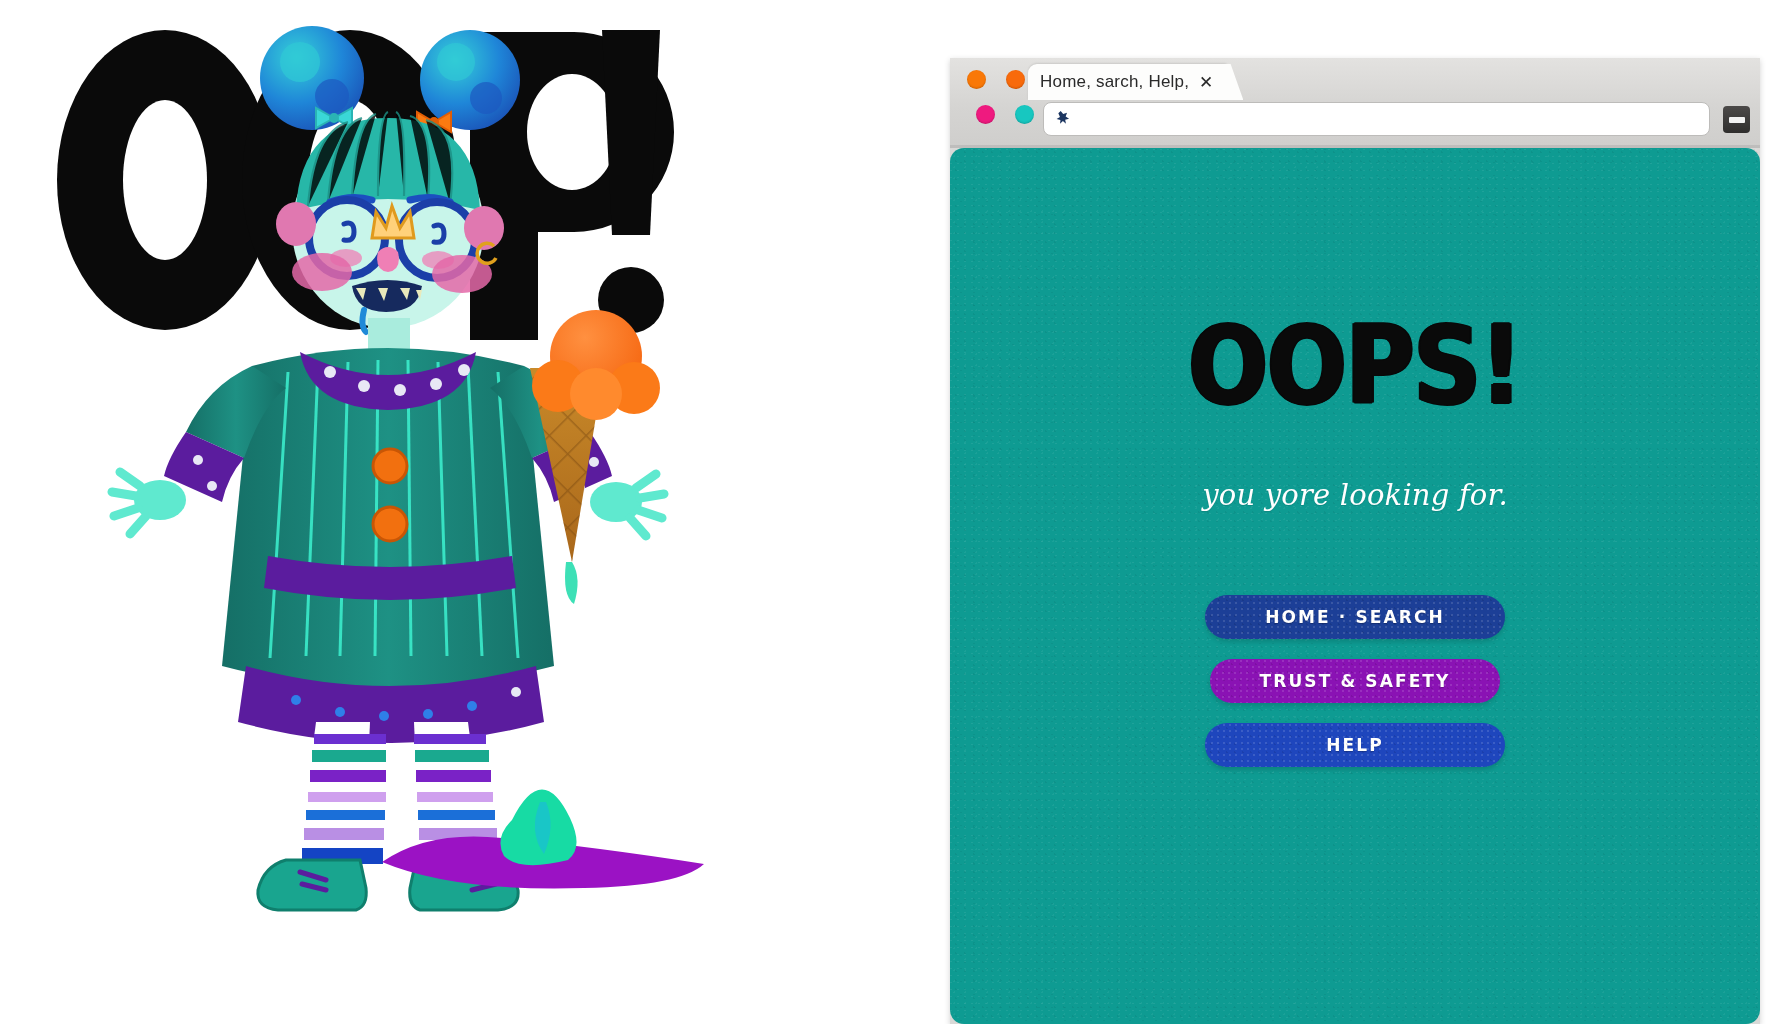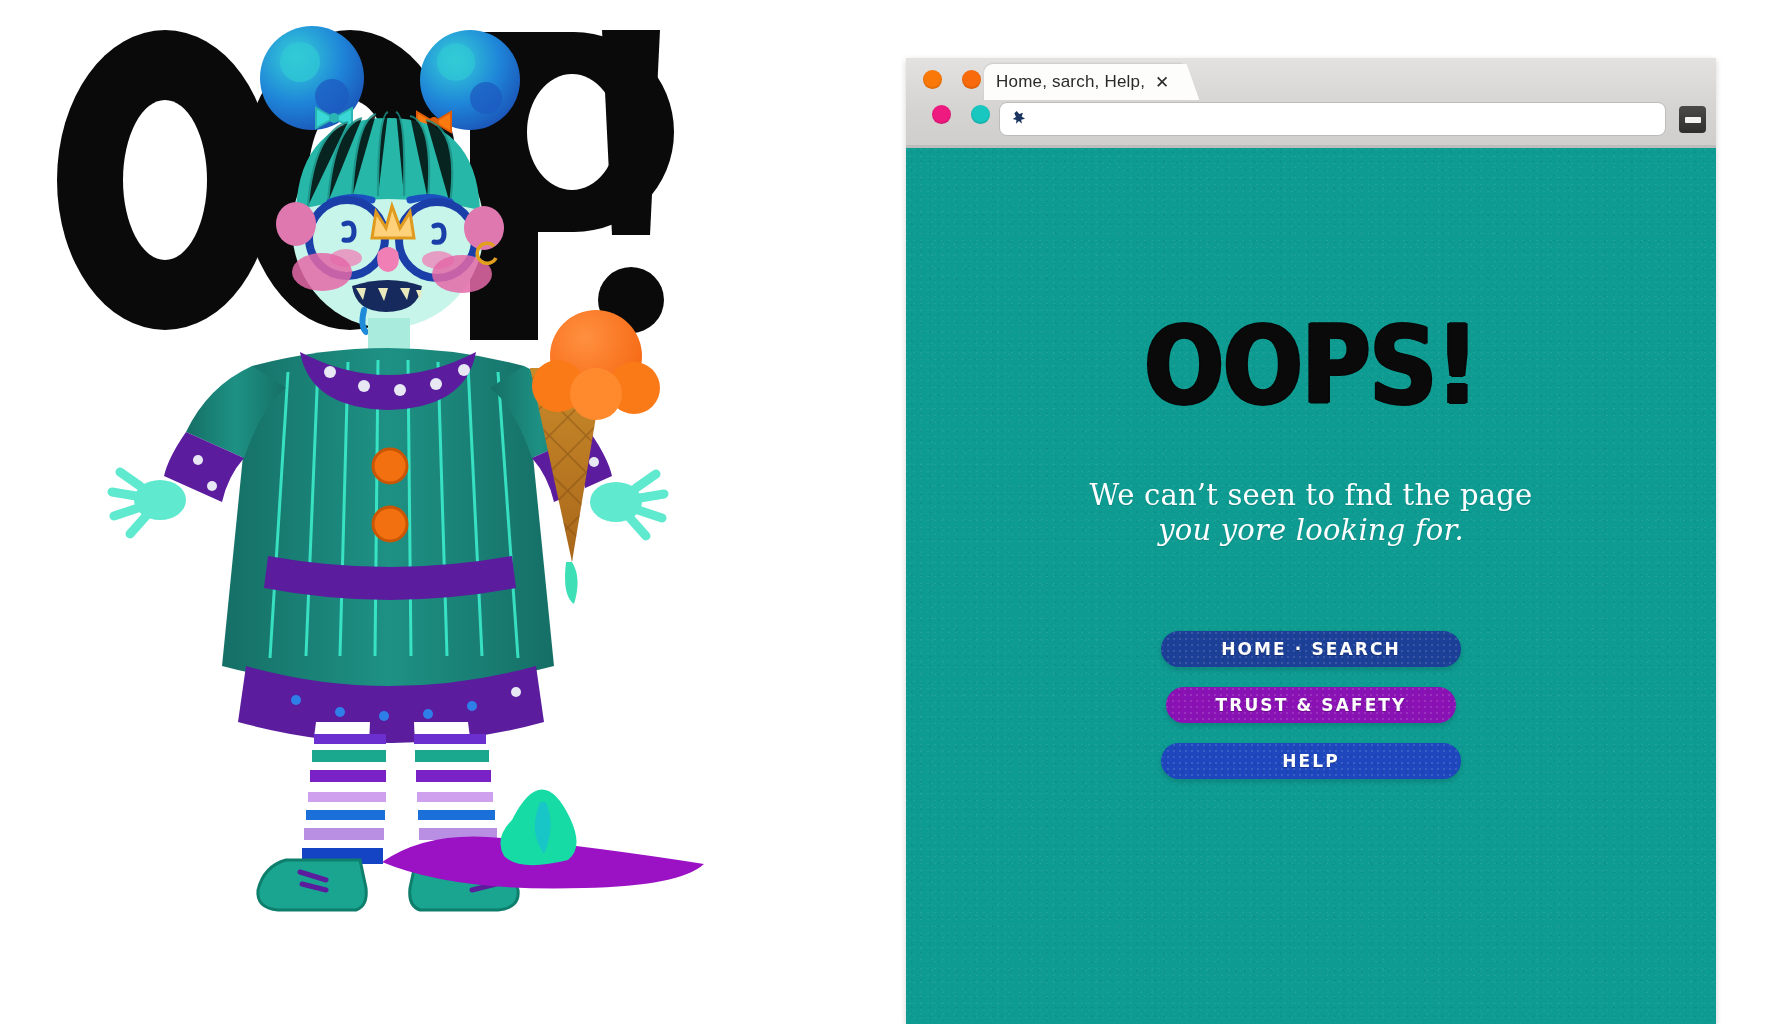--- a/index.html
+++ b/index.html
@@ -13,21 +13,21 @@
 
   #stage { position: relative; width: 1792px; height: 1024px; background: #ffffff; }
 
   
   .illus { position: absolute; left: 0; top: 0; width: 940px; height: 1024px; background:#fff; overflow:hidden; }
   .illus svg { display:block; }
 
   
   .browser {
     position: absolute;
-    left: 906px; top: 58px;
+    left: 950px; top: 58px;
     width: 810px; height: 966px;
     background: #d9d9d7;
     box-shadow: 0 2px 6px rgba(0,0,0,0.18);
     overflow: hidden;
   }
   .chrome {
     position: relative;
     height: 90px;
     background: linear-gradient(180deg,#e3e2e0 0%,#d5d4d2 55%,#cfcecc 100%);
   }
@@ -74,20 +74,21 @@
     background: linear-gradient(180deg,#4c4a49 0%,#2f2e2d 100%);
     display:flex; align-items:center; justify-content:center;
   }
   .min-btn i { display:block; width:16px; height:6px; background:#f2f2f2; border-radius:1px; }
 
   
   .viewport {
     position:relative;
     height: calc(100% - 90px);
     background:#0e9b92;
+    border-radius:14px;
   }
   .viewport::before{
     
     content:""; position:absolute; inset:0; pointer-events:none; opacity:.14;
     background-image:
       radial-gradient(circle at 12% 22%, rgba(255,255,255,.5) 0 1px, transparent 1px),
       radial-gradient(circle at 64% 48%, rgba(0,0,0,.4) 0 1px, transparent 1px),
       radial-gradient(circle at 38% 76%, rgba(255,255,255,.4) 0 1px, transparent 1px),
       radial-gradient(circle at 84% 12%, rgba(0,0,0,.35) 0 1px, transparent 1px);
     background-size: 7px 7px, 9px 9px, 11px 11px, 13px 13px;
@@ -114,21 +115,21 @@
     font-size: 29px;
     line-height: 1.22;
     color:#ffffff;
     letter-spacing:0.2px;
     text-shadow: 0 1px 1px rgba(0,0,0,0.12);
   }
   .subtext .line2 { display:block;font-style:italic; }
 
   .btns { margin-top: 82px; display:flex; flex-direction:column; align-items:center; gap:20px; }
   .btn {
-    width: 300px; height: 36px;
+    width: 300px; height: 44px;
     border-radius: 22px;
     display:flex; align-items:center; justify-content:center;
     color:#ffffff;
     font-family:"DejaVu Sans", sans-serif;
     font-weight:700;
     font-size:17px;
     letter-spacing: 2.1px;
     cursor:pointer;
     border:none;
     box-shadow: 0 3px 5px rgba(0,0,0,0.14);
@@ -405,21 +406,20 @@
           <i></i>
         </div>
     </div>
 
     <div class="viewport" style="background: rgb(14, 155, 146);">
       <div class="page-inner">
 
         <div class="oops">OOPS!</div>
 
         <div class="subtext">
-          <span>We can’t seen to fnd the page</span>
           <span class="line2">you yore looking for.</span>
         </div>
 
         <div class="btns">
           <button class="btn home" style="background: rgb(28, 63, 151);">HOME · SEARCH</button>
           <button class="btn trust" style="background: rgb(138, 18, 180);">TRUST &amp; SAFETY</button>
           <button class="btn help" style="background: rgb(30, 70, 189);">HELP</button>
         </div>
 
       </div>

